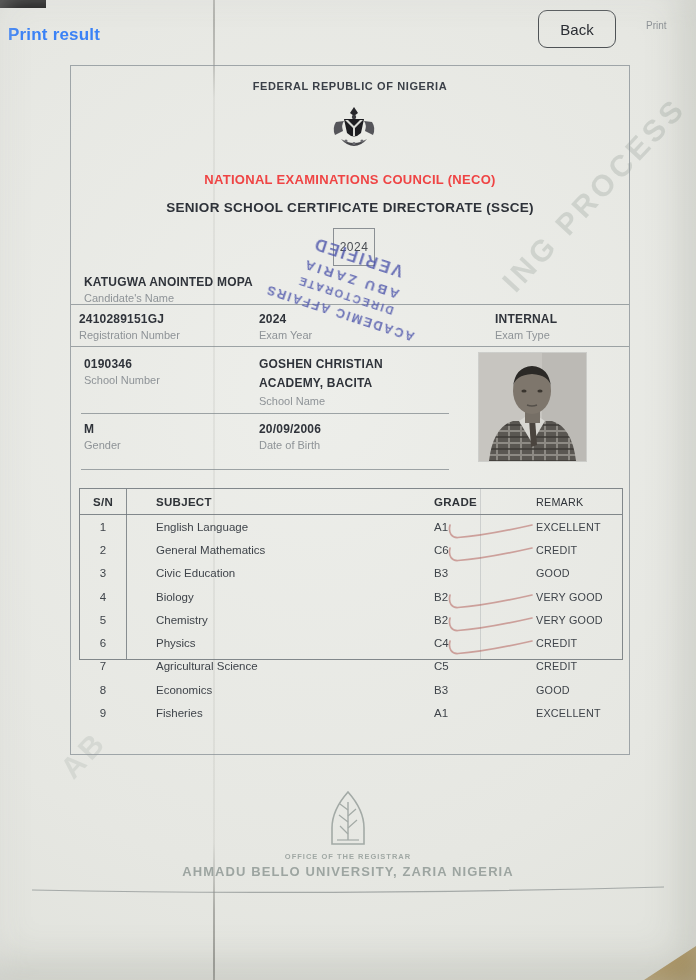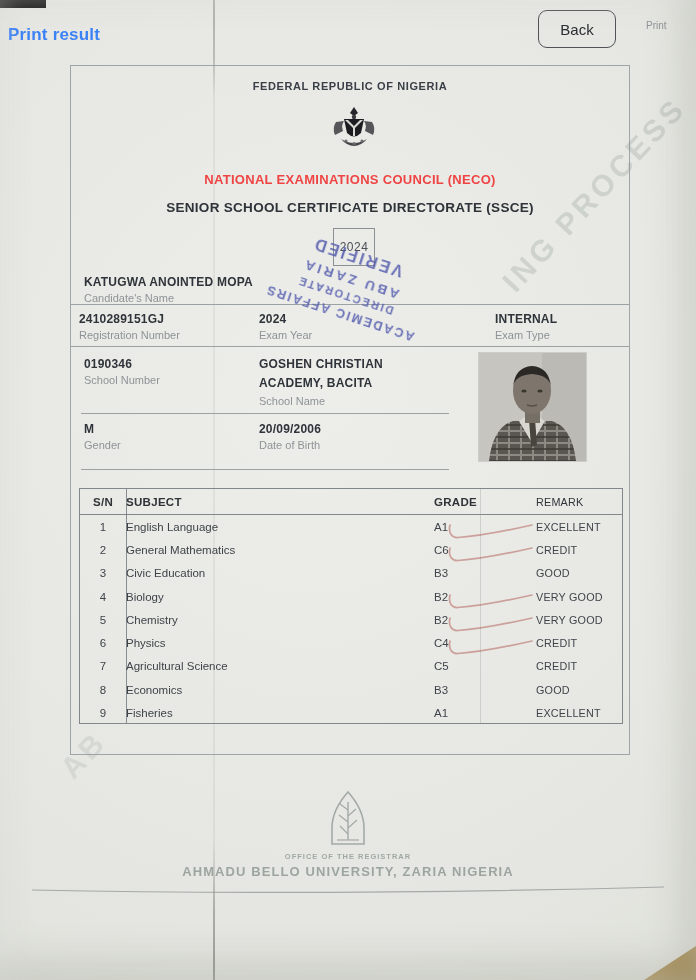--- a/index.html
+++ b/index.html
@@ -51,27 +51,27 @@
   .hr3{top:347px;width:368px;left:10px;} .hr4{top:403px;width:368px;left:10px;}
   .cell{position:absolute;}
   .c-reg{left:8px;top:246px;} .c-year{left:188px;top:246px;} .c-type{left:385px;top:246px;margin-left:39px;}
   .c-schno{left:13px;top:291px;} .c-schname{left:188px;top:289px;width:175px;}
   .c-schname .val{line-height:1.55;}
   .c-gender{left:13px;top:356px;} .c-dob{left:188px;top:356px;}
   
   .photo{position:absolute;left:408px;top:287px;width:107px;height:108px;
     box-shadow:0 0 0 1px rgba(120,120,120,.25);}
   
-  .table{position:absolute;left:8px;top:422px;width:544px;height:236px;
+  .table{position:absolute;left:8px;top:422px;width:544px;height:172px;
     border:1px solid rgba(110,117,122,.85);font-size:11.5px;}
   .t-head{display:flex;height:26px;align-items:center;
     border-bottom:1px solid rgba(110,117,122,.85);font-weight:700;color:#2f3338;letter-spacing:.3px;}
   .t-row{display:flex;height:23.3px;align-items:center;color:#3f444a;position:relative;}
   .c-sn{width:46px;text-align:center;flex:none;}
-  .c-subject{flex:1;padding-left:0;}
+  .c-subject{flex:1;padding-left:30px;}
   .c-grade{width:102px;flex:none;position:relative;}
   .c-remark{width:86px;flex:none;font-weight:500;font-size:10.8px;letter-spacing:.2px;}
   .snline{position:absolute;left:46px;top:0;width:1px;height:100%;background:rgba(110,117,122,.8);}
   .gline{position:absolute;left:400px;top:0;width:1px;height:100%;background:rgba(130,137,142,.28);}
   .check{position:absolute;left:12px;top:3px;overflow:visible;}
   
   .stamp{position:absolute;left:178px;top:148px;width:210px;height:110px;
     transform:rotate(198deg);text-align:center;color:var(--stamp);opacity:.82;
     filter:blur(.35px);pointer-events:none;line-height:1.5;}
   .stamp .s1{font-size:12.5px;font-weight:700;letter-spacing:2px;}

